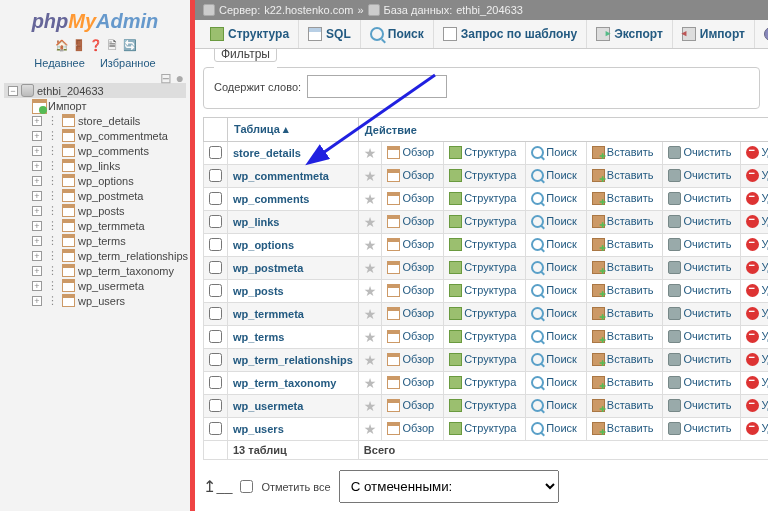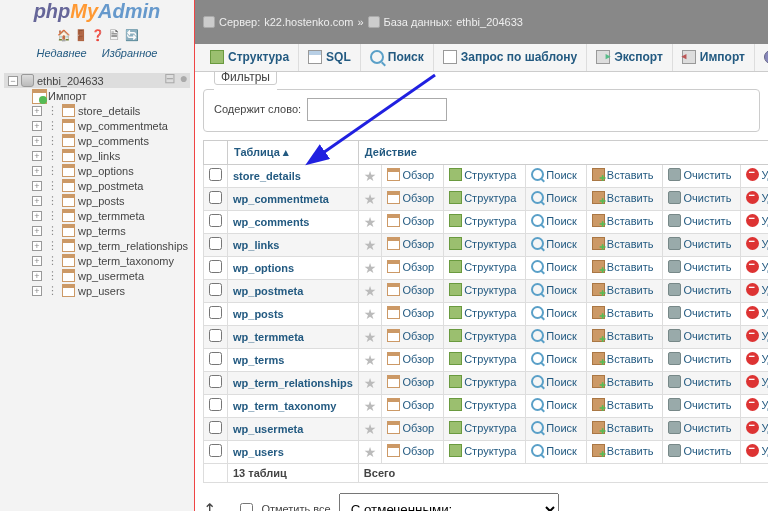--- a/index.html
+++ b/index.html
@@ -1,43 +1,43 @@
 <!DOCTYPE html>
 <html><head>
 <meta charset="utf-8">
 <style>
 * { box-sizing: border-box; margin: 0; padding: 0; }
 body { font-family: sans-serif; font-size: 11px; color: #444; background: #fff; width: 768px; height: 511px; overflow: hidden; }
 .layout { display: flex; width: 100%; height: 100%; }
-.sidebar { width: 195px; background: #f3f3f3; border-right: 1px solid #ef4444; padding: 0 4px; position: relative; }
+.sidebar { width: 195px; background: #f3f3f3; border-right: 5px solid #ef4444; padding: 10px 4px; position: relative; }
 .logo { text-align: center; margin-bottom: 4px; }
 .logo-text { font-family: 'Trebuchet MS', sans-serif; font-size: 20px; font-weight: bold; font-style: italic; }
 .logo-text .p1 { color: #666699; }
 .logo-text .p2 { color: #ff9933; }
 .logo-text .p3 { color: #6699cc; }
 .logo-icons { text-align: center; margin-bottom: 6px; }
 .logo-icons span { display: inline-block; width: 12px; height: 12px; margin: 0 1px; font-size: 11px; }
 .recent { color: #235a81; text-align: center; font-size: 11px; margin-bottom: 6px; }
-.recent span { margin: 0 6px; cursor: pointer; font-style: italic; }
+.recent span { margin: 0 6px; cursor: pointer; }
 .collapse { position: absolute; right: 6px; top: 70px; color: #aaa; font-size: 14px; }
 .tree { margin-top: 14px; }
 .tree-node { display: flex; align-items: center; padding: 1px 0 1px 4px; font-size: 11px; color: #444; white-space: nowrap; cursor: pointer; }
 .tree-node.child { padding-left: 28px; }
 .tree-node .tog { width: 10px; height: 10px; border: 1px solid #999; display: inline-flex; align-items: center; justify-content: center; font-size: 9px; color: #888; background: #fff; margin-right: 3px; flex-shrink: 0; }
 .tree-node .dot { color: #888; margin: 0 4px 0 2px; }
 .tree-node .ic { width: 13px; height: 13px; display: inline-block; margin-right: 3px; flex-shrink: 0; }
 .ic-db { background: linear-gradient(#ddd,#bbb); border: 1px solid #999; border-radius: 2px 2px 3px 3px; }
 .ic-tb { background: #fff; border: 1px solid #cc9966; box-shadow: inset 0 3px 0 #cc9966; }
 .ic-new { position: relative; }
 .ic-new::before { content: ""; display: block; width: 100%; height: 100%; background: #fff; border: 1px solid #cc9966; box-shadow: inset 0 3px 0 #cc9966; }
 .ic-new::after { content: ""; position: absolute; right: -2px; bottom: -2px; width: 8px; height: 8px; background: #5b5; border-radius: 50%; }
 .tree-node.sel { background: #ddd; }
 
 .main { flex: 1; display: flex; flex-direction: column; background: #fff; overflow: hidden; }
-.breadcrumb { background: #888; color: #eee; padding: 16px 8px; font-size: 11px; display: flex; align-items: center; gap: 4px; }
+.breadcrumb { background: #888; color: #eee; padding: 4px 8px; font-size: 11px; display: flex; align-items: center; gap: 4px; }
 .breadcrumb .bic { width: 12px; height: 12px; display: inline-block; background: #ccc; border: 1px solid #aaa; border-radius: 2px; }
 .tabs { background: #f5f5f5; border-bottom: 1px solid #ccc; display: flex; padding-left: 6px; overflow: hidden; }
 .tab { display: flex; align-items: center; padding: 7px 9px; border-right: 1px solid #ddd; color: #235a81; font-size: 12px; font-weight: bold; cursor: pointer; gap: 4px; white-space: nowrap; }
 .tab .tic { width: 14px; height: 14px; display: inline-block; flex-shrink: 0; }
 .content { padding: 10px 8px; overflow: auto; height: calc(100% - 50px); position: relative; }
 .filter-box { border: 1px solid #ccc; border-radius: 4px; padding: 6px 10px 10px; margin-bottom: 8px; position: relative; }
 .filter-box legend { background: #fff; padding: 0 6px; color: #444; position: relative; top: -13px; border: 1px solid #ccc; border-radius: 3px; font-size: 12px; }
 .filter-row { display: flex; align-items: center; gap: 6px; margin-top: -6px; }
 .filter-row input { border: 1px solid #aaa; padding: 3px; width: 140px; }
 

